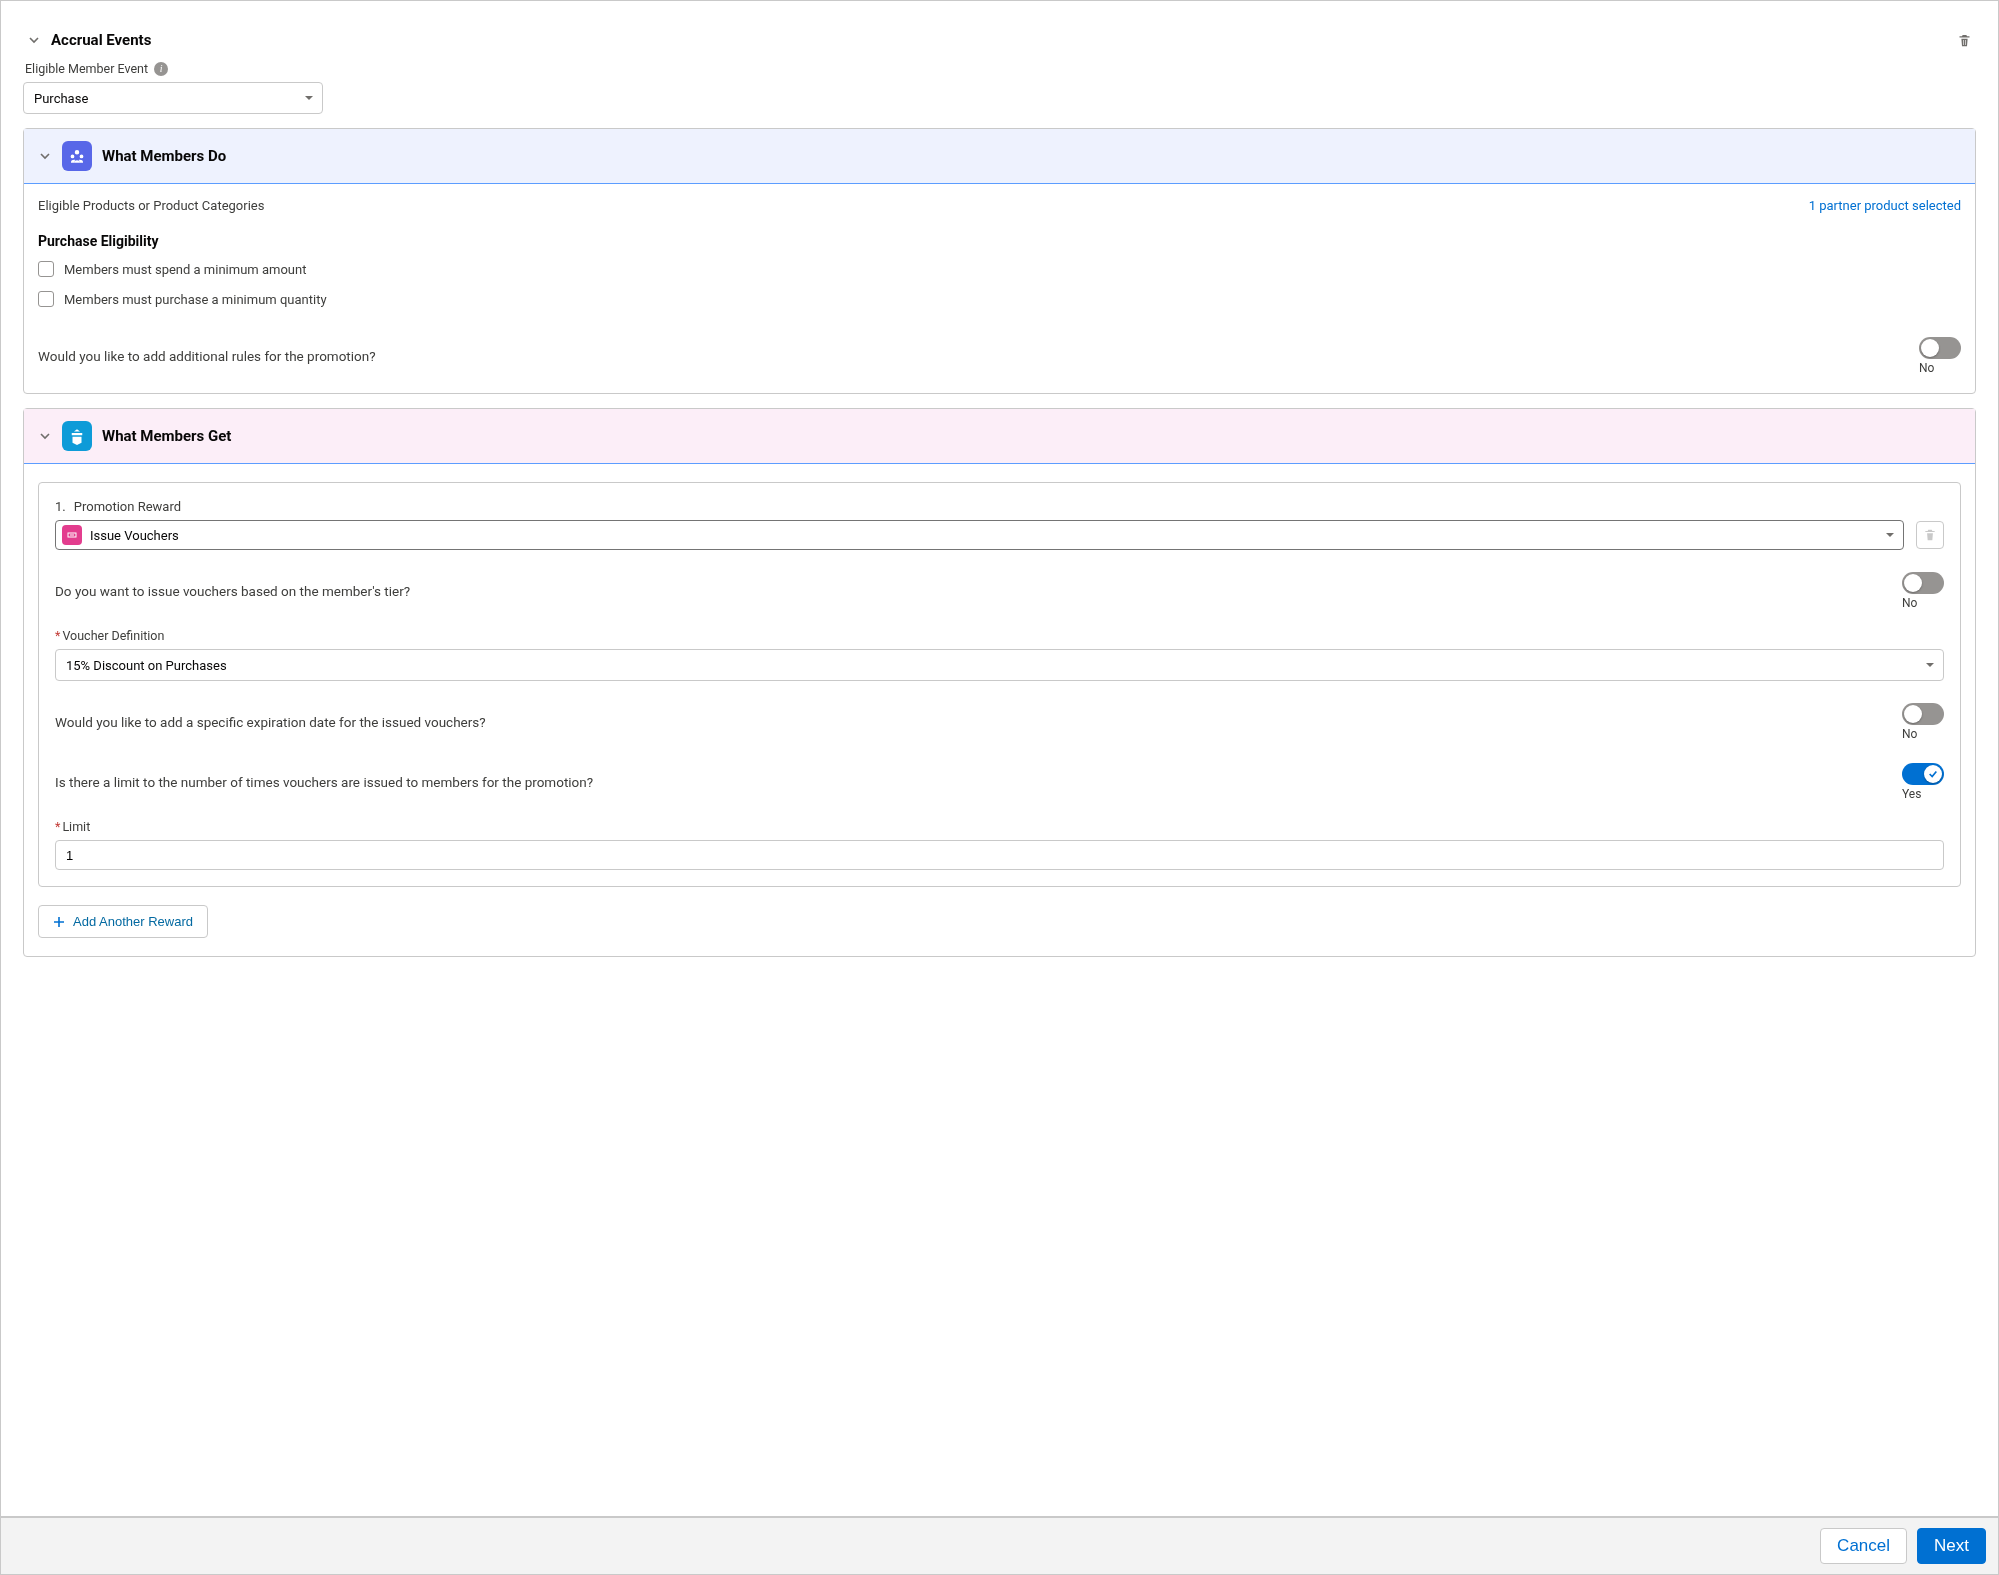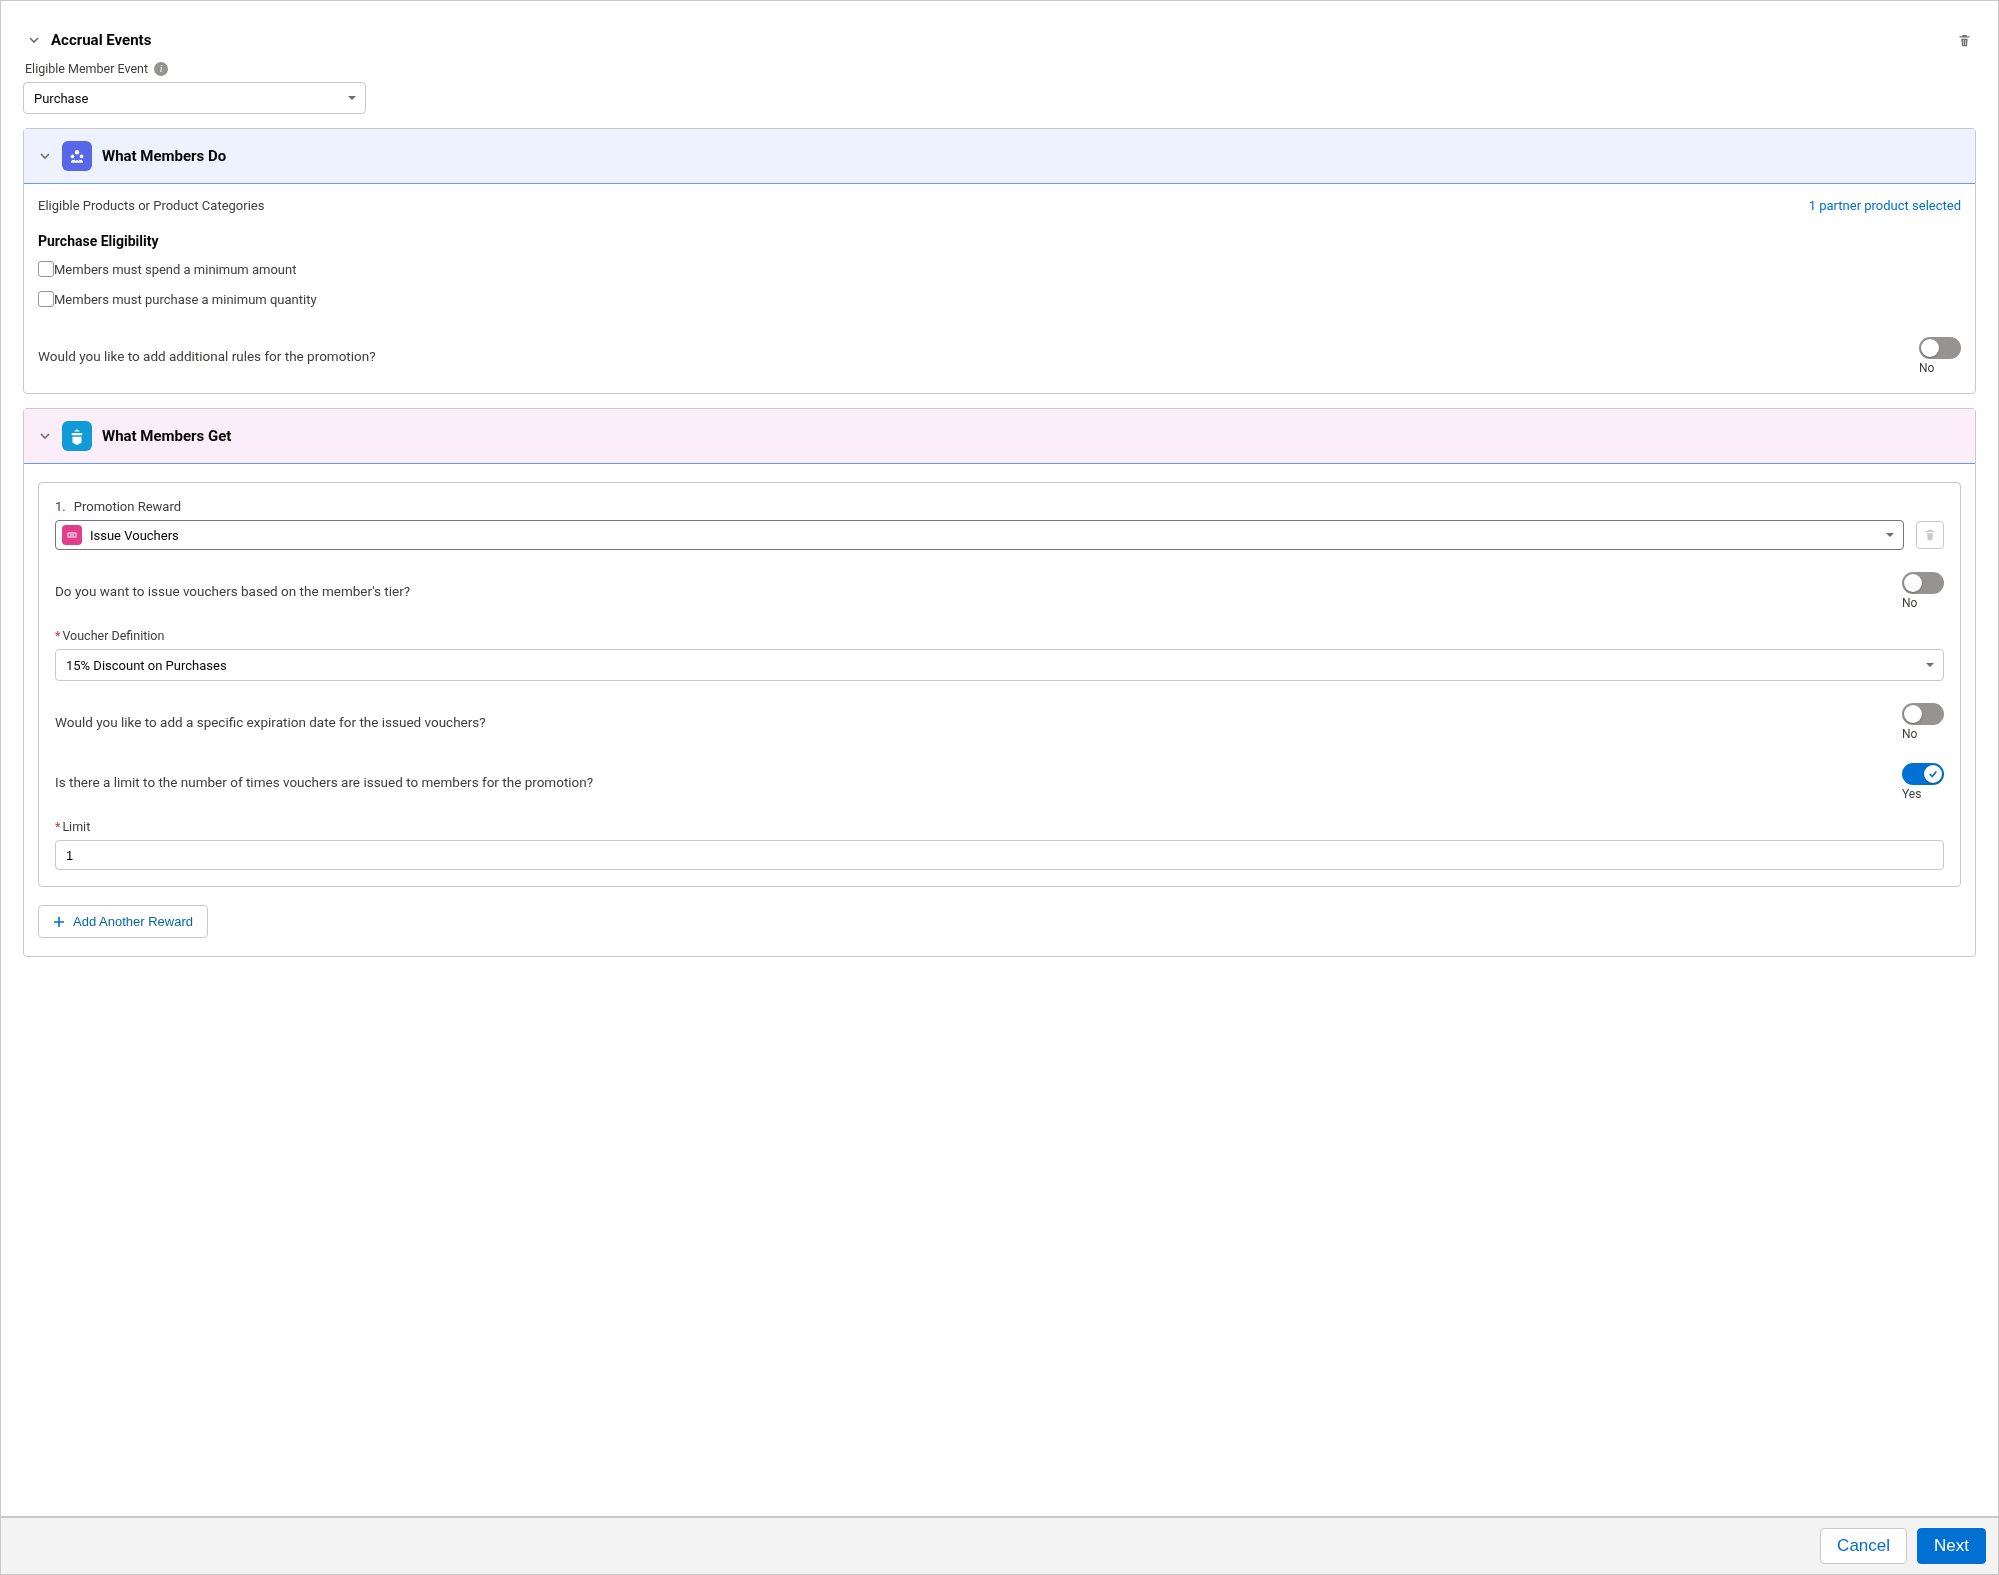--- a/index.html
+++ b/index.html
@@ -52,21 +52,21 @@
     background: #969492;
     color: #fff;
     display: inline-flex;
     align-items: center; justify-content: center;
     font-size: 10px;
     font-style: italic;
     font-family: serif;
   }
   .select {
     position: relative;
-    width: 343px;
+    width: 300px;
     height: 32px;
     border: 1px solid #c9c9c9;
     border-radius: 4px;
     background: #fff;
     display: flex;
     align-items: center;
     padding: 0 30px 0 10px;
     font-size: 13px;
     cursor: pointer;
   }
@@ -128,20 +128,21 @@
   .sub-heading {
     font-weight: 700;
     font-size: 14px;
     margin-top: 20px;
     margin-bottom: 12px;
     color: #080707;
   }
   .checkbox-row {
     display: flex;
     align-items: center;
+    gap: 10px;
     margin-bottom: 14px;
     font-size: 13px;
     color: #3e3e3c;
   }
   .checkbox {
     width: 16px; height: 16px;
     border: 1px solid #969492;
     border-radius: 3px;
     background: #fff;
     cursor: pointer;

